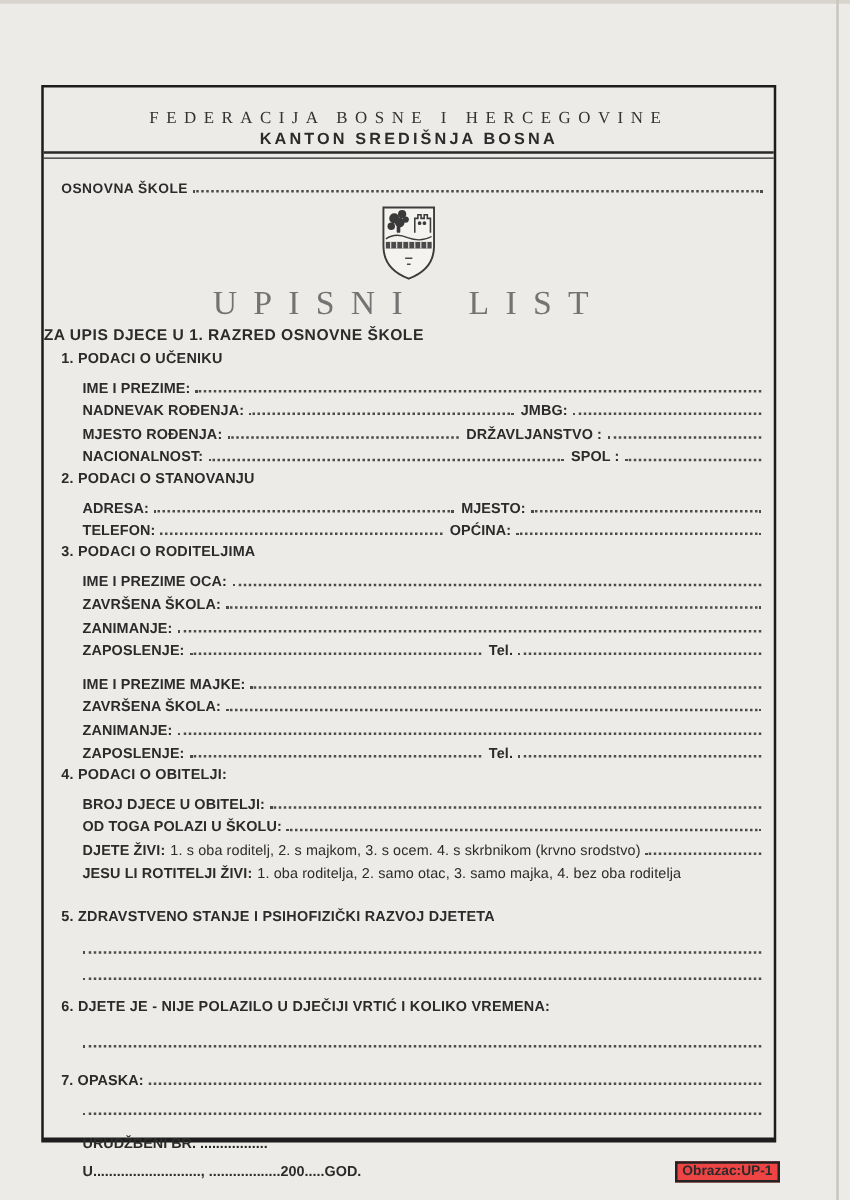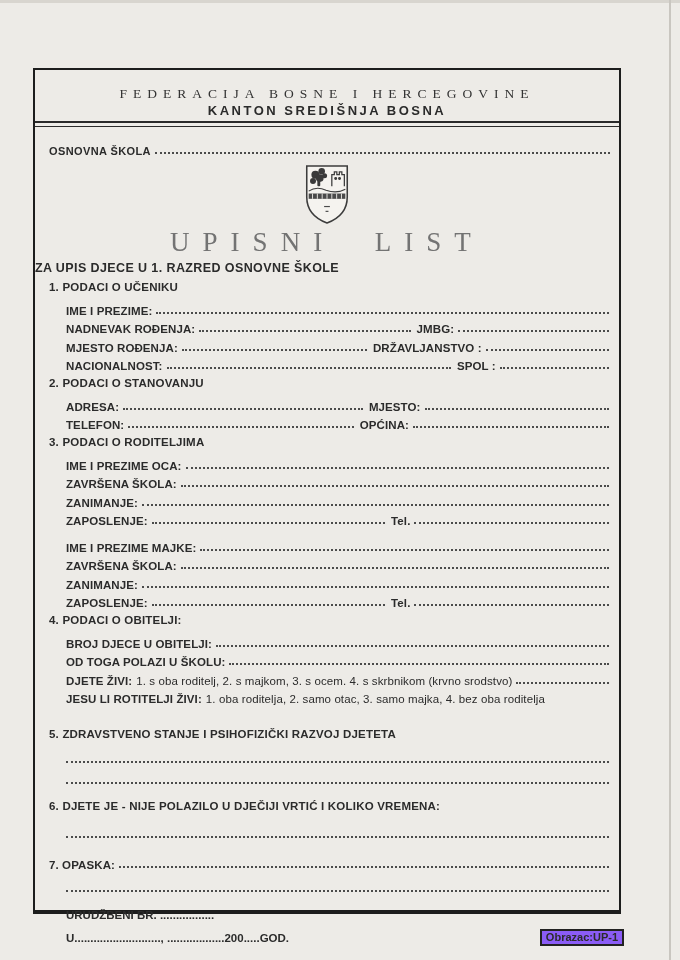--- a/index.html
+++ b/index.html
@@ -44,36 +44,36 @@
   .blank-row { display:flex; margin-left:17px; height:21px; align-items:flex-end; }
   .gap8 { height:8px; }
 
   .footer { display:flex; justify-content:space-between; margin:14px 12px 0 17px; }
   .foot-left  { font-weight:700; font-size:11.5px; }
   .foot-line2 { margin-top:11px; font-weight:700; }
   .foot-right { text-align:center; font-weight:700; font-size:11.5px; padding-top:4px; }
   .sign-line  { width:195px; border-bottom:2px dotted #4b4b4b; margin-top:16px; }
 
   .stamp { position:absolute; right:56px; top:929px; border:2px solid #222;
-           padding:0 4px 1px 4px; font-size:11px; font-weight:700; background:#8b5cf6; }
+           padding:0 4px 1px 4px; font-size:11px; font-weight:700; background:#ef4444; }
 </style>
 </head>
 <body>
 
 <div class="scan-top"></div>
 <div class="scan-edge"></div>
 
 <div class="frame">
 
   <div class="hdr1">FEDERACIJA BOSNE I HERCEGOVINE</div>
   <div class="hdr2">KANTON SREDIŠNJA BOSNA</div>
   <div class="double-rule"></div>
 
   <div class="school-row">
-    <span class="lbl">OSNOVNA ŠKOLA</span>
+    <span class="lbl">OSNOVNA ŠKOLE</span>
     <span class="dots grow1"></span>
   </div>
 
   <div class="coat-wrap">
     <svg width="54" height="62" viewBox="0 0 56 64">
       <path d="M7,3 H49 V35 C49,50 40,57.5 28,62 C16,57.5 7,50 7,35 Z" fill="#f5f3ef" stroke="#3c3c3c" stroke-width="1.6"></path>
       <g fill="#3a3a3a">
         <circle cx="16" cy="12" r="4.2"></circle>
           <circle cx="22.5" cy="8.5" r="3.4"></circle>
         <circle cx="13.5" cy="18.5" r="3.1"></circle>

